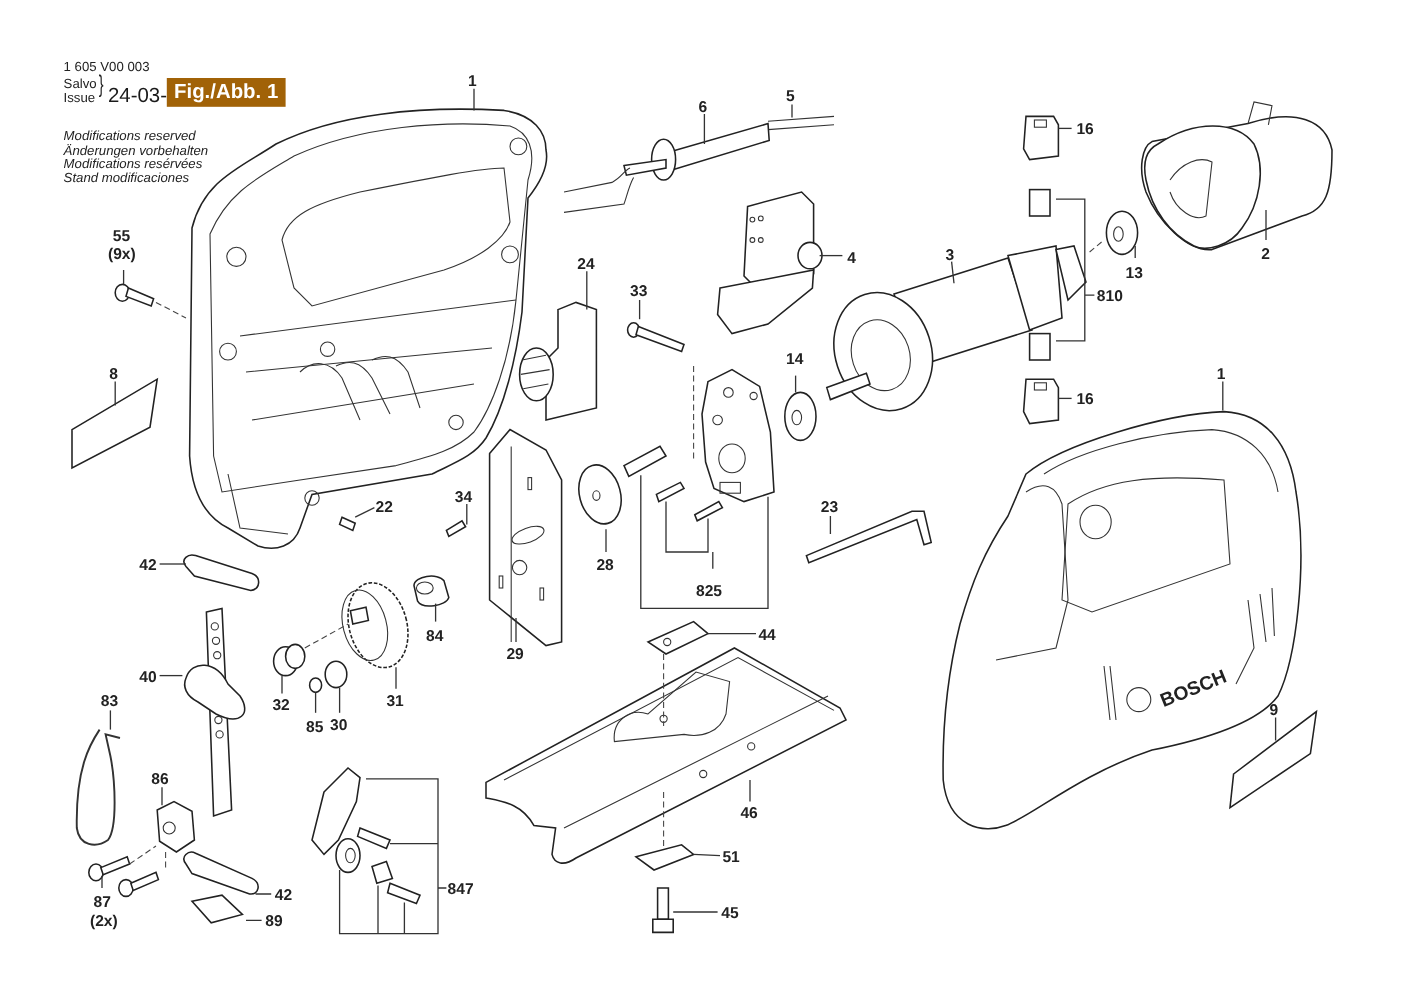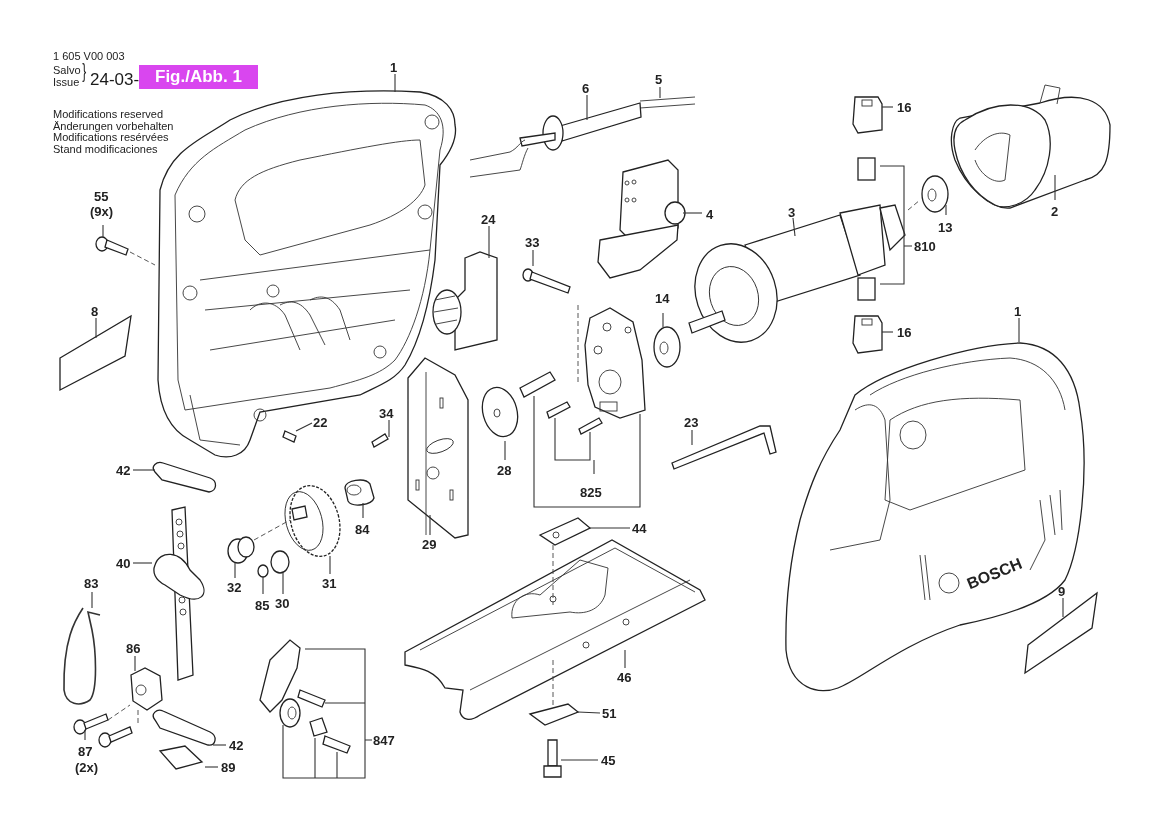--- a/index.html
+++ b/index.html
@@ -3,24 +3,24 @@
 <meta charset="utf-8">
 <style>
   html, body { margin: 0; padding: 0; background: #ffffff; }
   body { width: 1169px; height: 826px; position: relative; overflow: hidden;
          font-family: "Liberation Sans", sans-serif; color: #1a1a1a; }
   .hdr { position: absolute; font-size: 11px; line-height: 12px; color: #222; }
   #docnum { left: 53px; top: 50px; }
   #issue { left: 53px; top: 64px; }
   #issue .brace { font-size: 20px; position: absolute; left: 28px; top: 1px; transform: scaleX(0.6); }
   #issue-date { position: absolute; left: 90px; top: 70px; font-size: 17px; }
-  #figbox { position: absolute; left: 139px; top: 65px; background: #d946ef; color: #fff;
-            font-size: 17px; font-weight: bold; padding: 2px 16px; line-height: 20px; }
+  #figbox { position: absolute; left: 139px; top: 65px; background: #a16207; color: #fff;
+            font-size: 17px; font-weight: bold; padding: 2px 6px; line-height: 20px; }
   #mods { left: 53px; top: 109px; }
-  #mods div { font-size: 11px; line-height: 11.5px; }
+  #mods div { font-size: 11px; line-height: 11.5px; font-style: italic; }
   svg#diagram { position: absolute; left: 0; top: 0; }
   .lbl { font-family: "Liberation Sans", sans-serif; font-size: 13px; font-weight: bold; fill: #222; }
   .part { fill: #fff; stroke: #222; stroke-width: 1.3; }
   .thin { fill: none; stroke: #333; stroke-width: 0.9; }
   .lead { fill: none; stroke: #333; stroke-width: 1.1; }
   .dash { fill: none; stroke: #444; stroke-width: 0.9; stroke-dasharray: 5 3; }
 </style>
 </head>
 <body>
 

